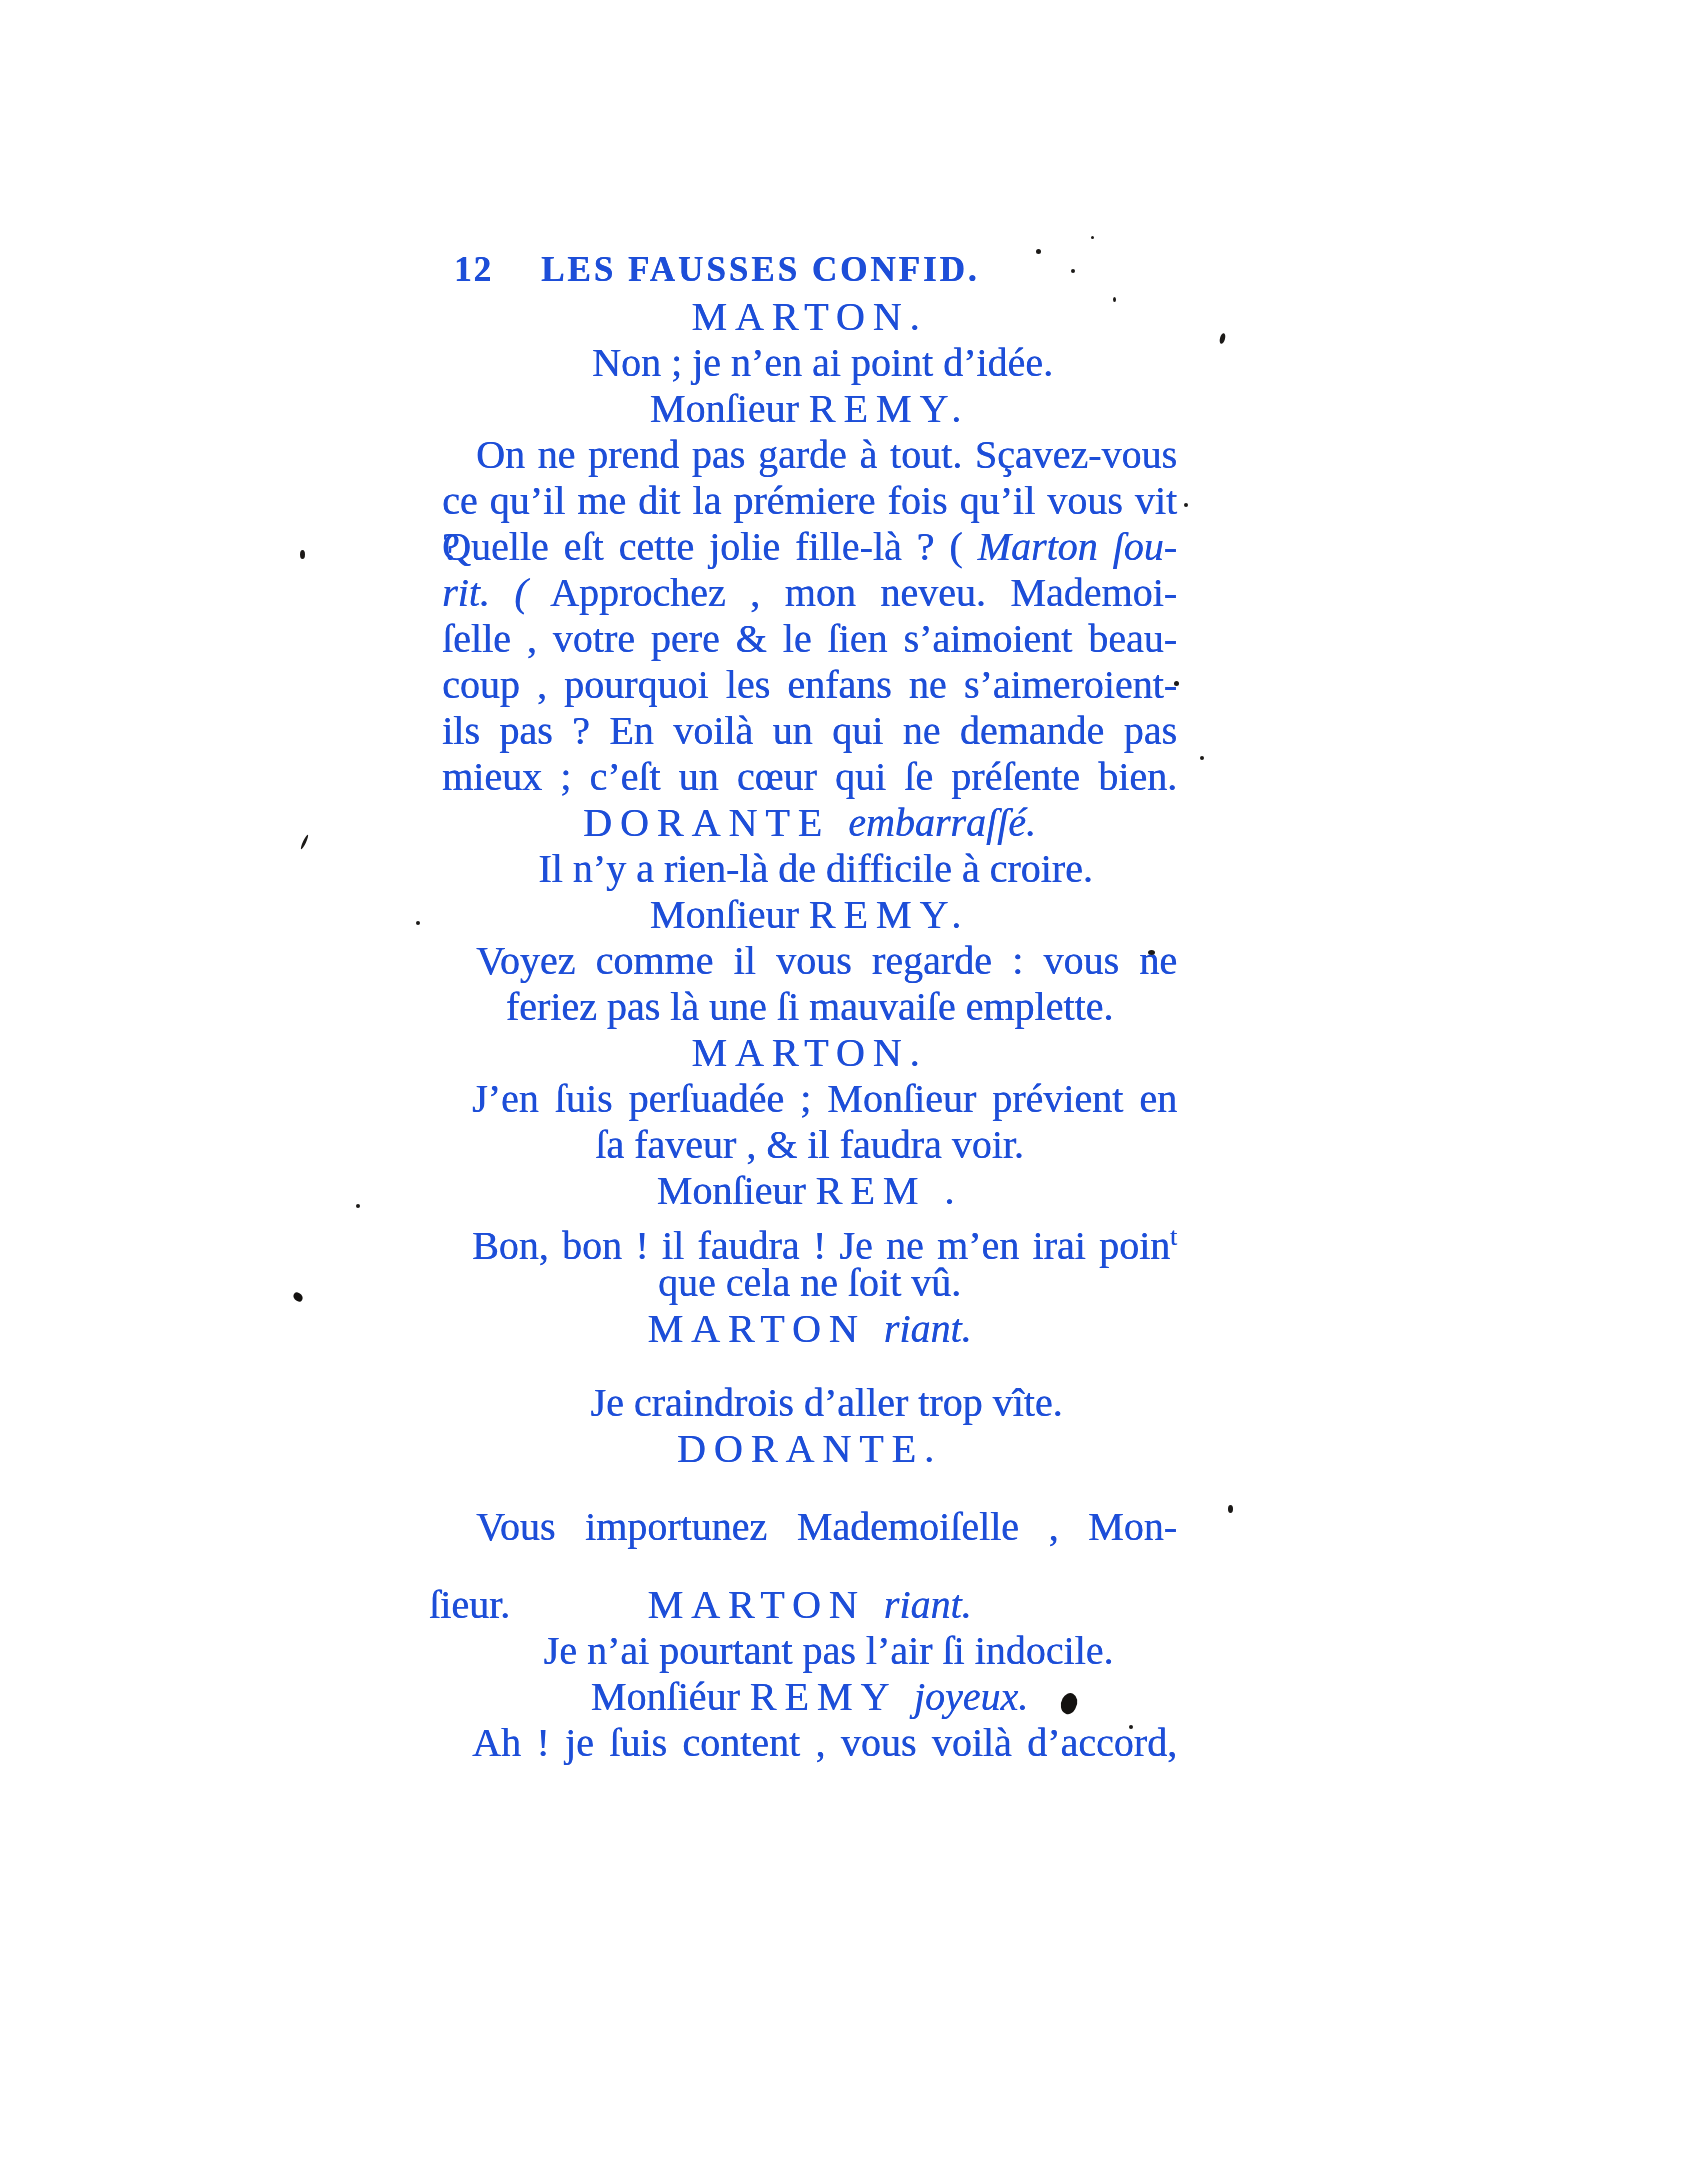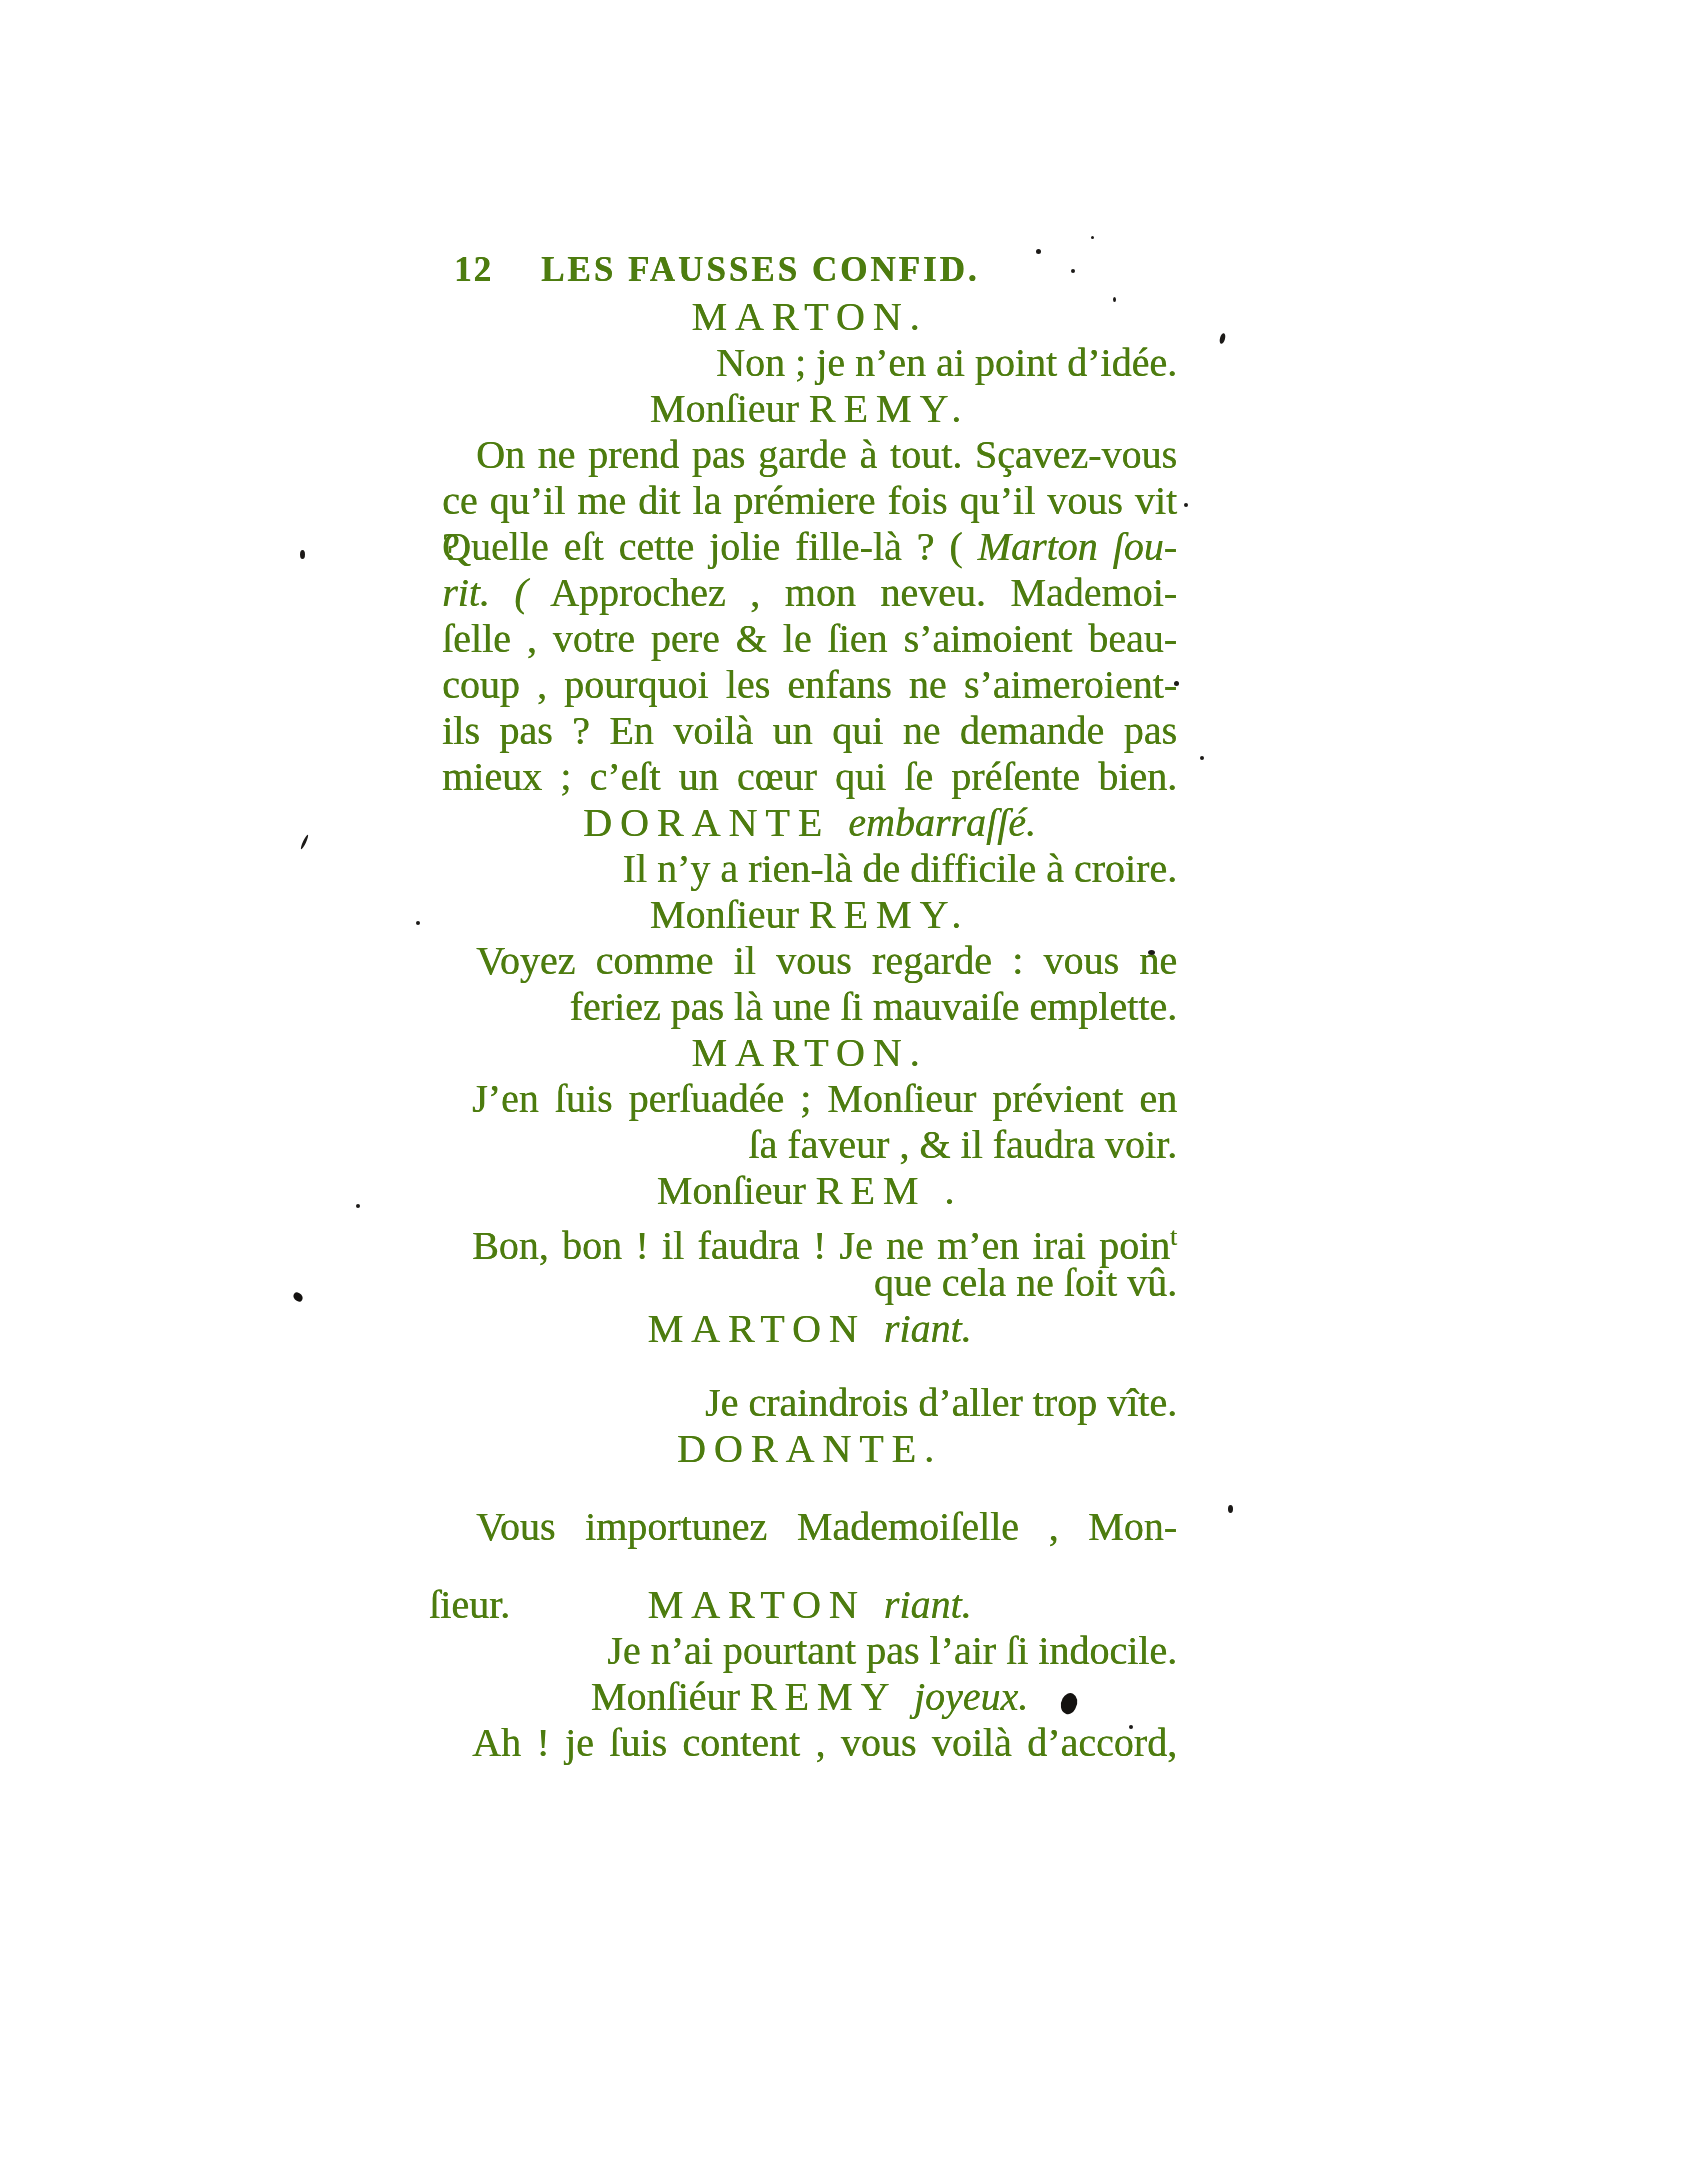--- a/index.html
+++ b/index.html
@@ -1,20 +1,20 @@
 <!DOCTYPE html>
 <html><head>
 <meta charset="utf-8">
 <style>
   html,body{margin:0;padding:0;background:#888;}
   .page{
     position:relative;
     width:1683px;height:2178px;
     background:#ffffff;
-    color:#4d7c0f;
+    color:#1d4ed8;
     font-family:"Liberation Serif","DejaVu Serif",serif;
     overflow:hidden;
   }
   .text-block{
     position:absolute;
     left:442px;top:246px;
     width:735px;
   }
   .line{
     position:relative;
@@ -25,21 +25,21 @@
   }
   .running-head{
     height:48px;line-height:48px;
     font-weight:bold;
     font-size:35px;
     white-space:nowrap;
   }
   .folio{padding-left:12px;letter-spacing:2px;}
   .head-title{margin-left:48px;letter-spacing:3px;}
   .center{text-align:center;}
-  .left{text-align:right;}
+  .left{text-align:center;}
   .justify{text-align:justify;text-align-last:justify;}
   .seg-caps{letter-spacing:8px;}
   .seg-italic{font-style:italic;}
   .seg-roman{font-style:normal;}
   .seg-sup{font-size:0.62em;vertical-align:super;}
   .split{text-align:center;margin-top:32px;}
   .left-frag{position:absolute;left:-13px;top:0;}
   
   .speck{position:absolute;background:#1c1a18;border-radius:50%;}
   .blob{

